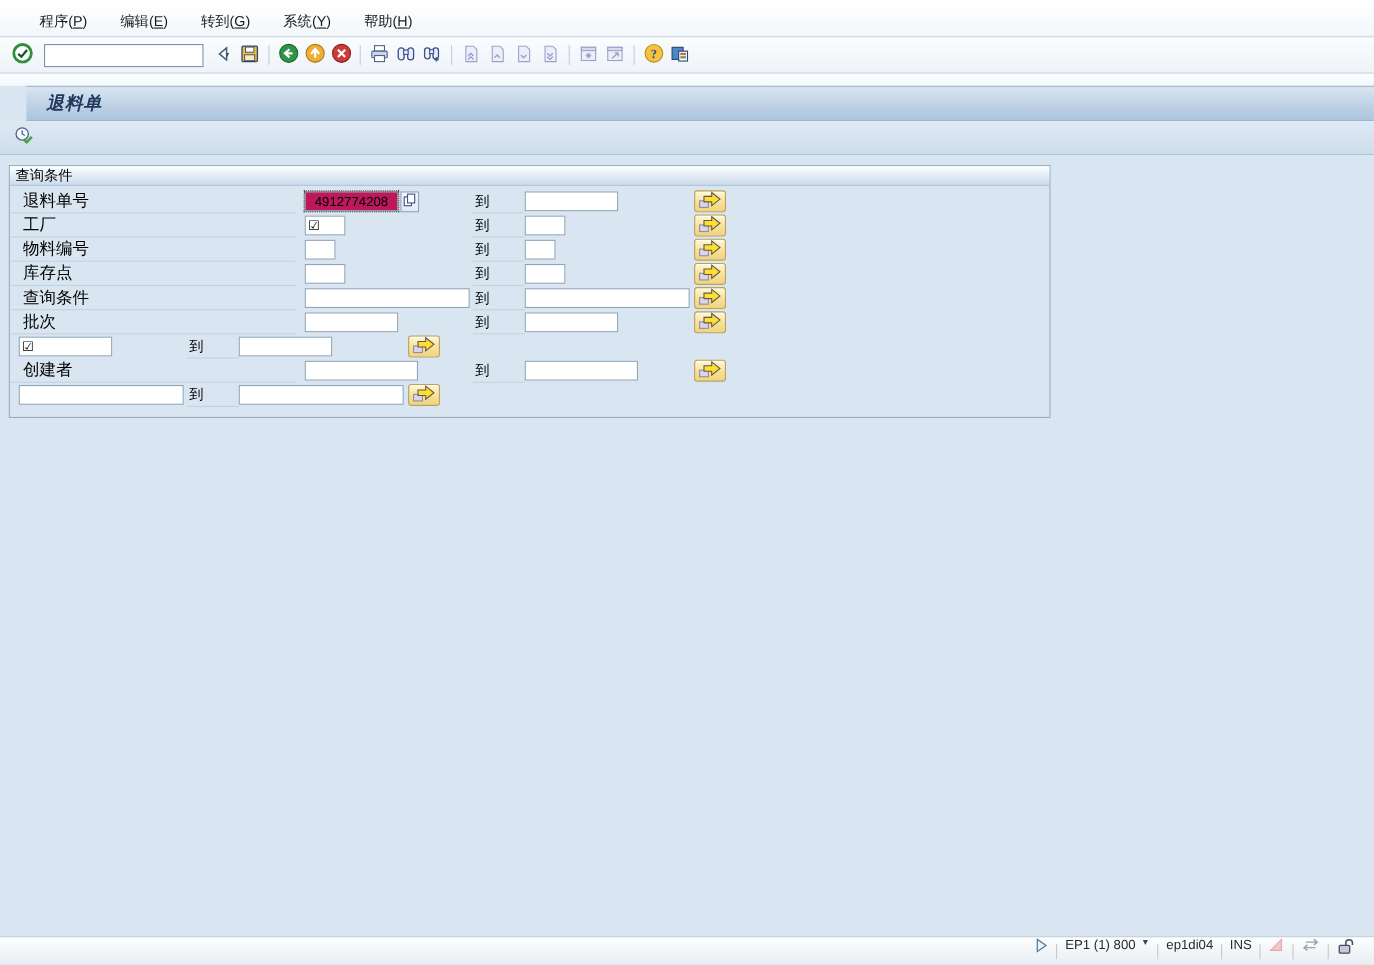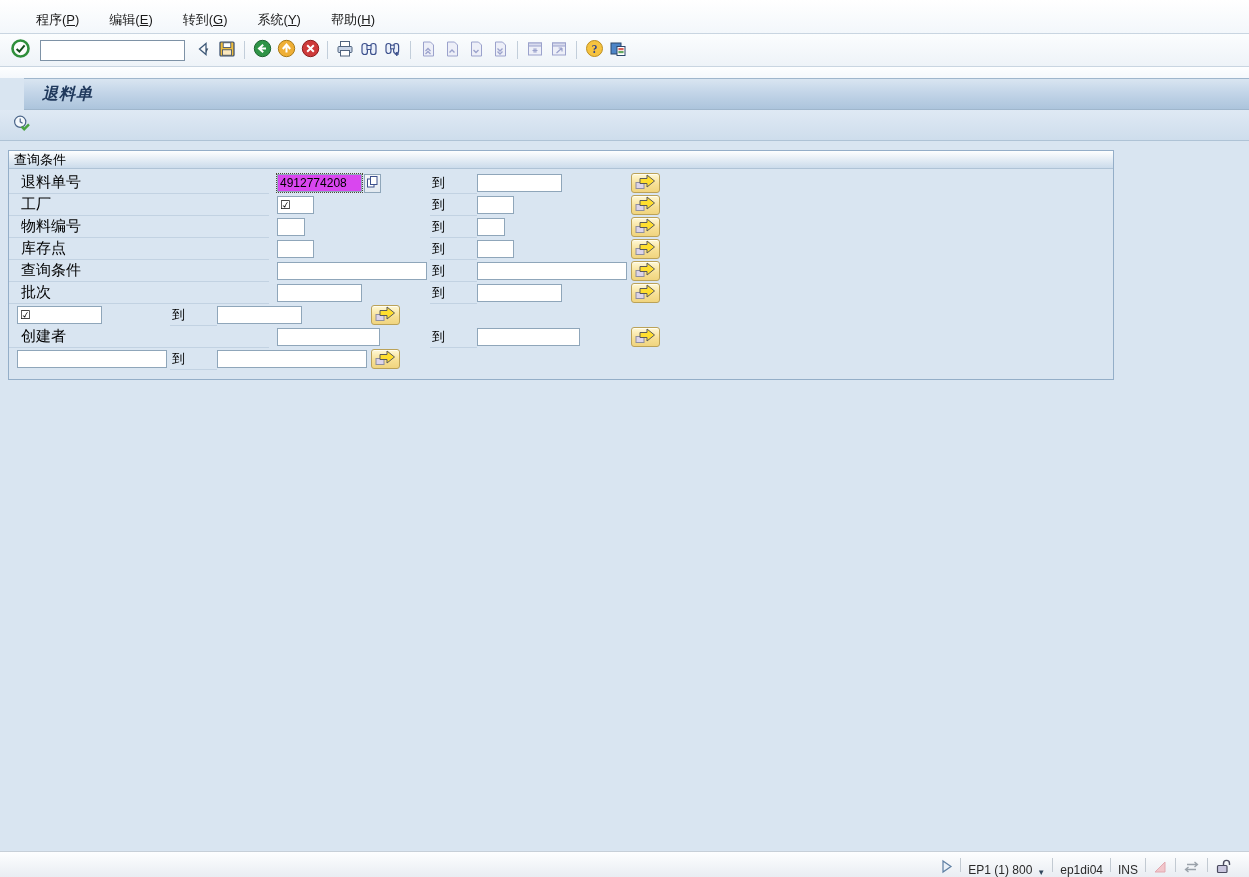--- a/index.html
+++ b/index.html
@@ -28,43 +28,43 @@
   .titlebar { height:32px; background:linear-gradient(#D9E5F1,#C3D5E8 45%,#ACC4DC); border:1px solid #9FB6CC; border-left:none; border-right:none;
               display:flex; align-items:center; padding-left:18px;margin-left:24px; }
   .titletext { font-size:16px; font-weight:bold; font-style:italic; color:#20395C; letter-spacing:1px; }
 
   
   .apptoolbar { height:31px; background:linear-gradient(#DFE9F4,#CEDDEC); border-bottom:1px solid #AFC3D6;
                 display:flex; align-items:center; padding-left:10px; }
 
   
   .content { flex:1; background:#D9E5F1; position:relative; }
-  .groupbox { position:absolute; left:8px; top:9px; width:1106px; height:230px; border:1px solid #94AEC8; background:#D9E5F1; }
+  .groupbox { position:absolute; left:8px; top:9px; width:947px; height:230px; border:1px solid #94AEC8; background:#D9E5F1; }
   .gbheader { height:18px; background:linear-gradient(#FEFFFF,#CBDBEB); border-bottom:1px solid #AFC3D6;
               display:flex; align-items:center; padding-left:5px; font-size:13px; }
   .gbbody { padding-top:3px; }
   .row { display:flex; align-items:center; height:22px; }
   .lbl { width:260px; height:100%; display:flex; align-items:center; padding-left:12px; border-bottom:1px solid #C2D2E2; font-size:15px; }
   .f1 { width:161px; display:flex; align-items:center; padding-left:8px; }
   .tocell { width:47px; height:100%; display:flex; align-items:center; padding-left:2px; border-bottom:1px solid #C2D2E2; font-size:13px; }
   .f2 { width:152px; display:flex; align-items:center; }
   .btnc { width:40px; display:flex; align-items:center; padding-left:2px; }
   .inp { height:18px; border:1px solid #8FA6BA; background:#fff; font-size:12px; padding:0 2px; font-family:"Liberation Sans","DejaVu Sans",sans-serif; }
   .w150 { width:150px; } .w103 { width:103px; } .w85 { width:85px; } .w37 { width:37px; } .w28 { width:28px; }
-  .inp.focused { background:#d946ef; outline:1px dotted #4A4A33; outline-offset:0px; }
+  .inp.focused { background:#be185d; outline:1px dotted #4A4A33; outline-offset:0px;text-align:center; }
   .copybtn { width:17px; height:19px; margin-left:2px; border:1px solid #8FA6BA; background:linear-gradient(#F4F7FA,#E2E9F0);
              display:flex; align-items:center; justify-content:center; padding:0; }
   .msbtn { width:29px; height:20px; border:1px solid #BBA258; border-radius:3px;
            background:linear-gradient(#FFF8D6,#F6DF93 60%,#F0D47F); display:flex; align-items:center; justify-content:center;
            box-shadow:inset 0 1px 0 #FFFDF0; padding:0; }
 
   
   .statusbar { height:26px; background:linear-gradient(#FDFEFF,#E9EDF2); border-top:1px solid #C6CFD8;
                display:flex; align-items:center; justify-content:flex-end; padding-right:10px; font-size:12px; color:#2A2A2A; }
-  .sbitem { display:flex; align-items:flex-end; padding:0 7px; height:100%; }
+  .sbitem { display:flex; align-items:flex-start; padding:0 7px; height:100%; }
   .sbsep { width:1px; height:14px; background:#C2CAD2; }
   .sbcaret { font-size:8px; color:#33475C; margin-left:5px; }
   button { cursor:default; }
 </style>
 </head>
 <body>
 
 <div class="screen">
 
   <div class="menubar">

